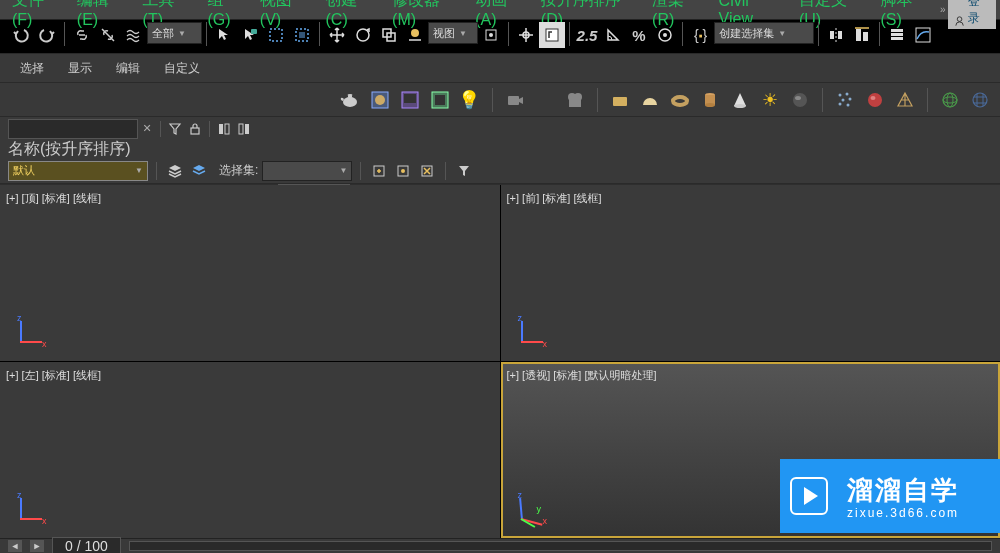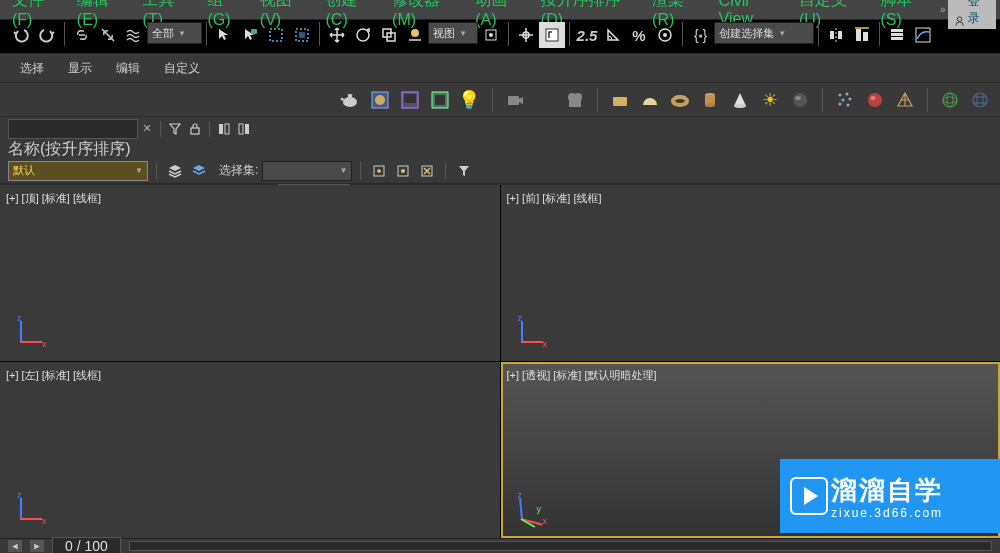--- a/index.html
+++ b/index.html
@@ -57,21 +57,21 @@
 .axis .z { position: absolute; width: 2px; height: 22px; background: #4a7aff; bottom: 8px; left: 8px; }
 .axis .x { position: absolute; width: 22px; height: 2px; background: #ff4a4a; bottom: 8px; left: 8px; }
 .axis .y { position: absolute; width: 16px; height: 2px; background: #4aff4a; bottom: 8px; left: 8px; transform: rotate(30deg); transform-origin: left; }
 .axis .lbl-z { position: absolute; color: #4a7aff; font-size: 9px; bottom: 28px; left: 5px; }
 .axis .lbl-x { position: absolute; color: #ff4a4a; font-size: 9px; bottom: 2px; left: 30px; }
 .axis .lbl-y { position: absolute; color: #4aff4a; font-size: 9px; bottom: 14px; left: 24px; }
 .axis.persp .x { transform: rotate(15deg); transform-origin: left; }
 .axis.persp .z { transform: rotate(-5deg); transform-origin: bottom; }
 
 
-.watermark { position: absolute; right: 0; bottom: 20px; width: 220px; height: 74px; background: #2196F3; display: flex; align-items: center; padding: 0 10px; gap: 3px; }
+.watermark { position: absolute; right: 0; bottom: 20px; width: 220px; height: 74px; background: #2196F3; display: flex; align-items: center; padding: 0 10px; gap: 19px; }
 .watermark .play { width: 38px; height: 38px; border: 2px solid #fff; border-radius: 6px; display: flex; align-items: center; justify-content: center; color: #fff; }
 .watermark .play::after { content: ""; border-left: 14px solid #fff; border-top: 9px solid transparent; border-bottom: 9px solid transparent; margin-left: 3px; }
 .watermark .text { display: flex; flex-direction: column; color: #fff; }
 .watermark .big { font-size: 26px; font-weight: bold; letter-spacing: 2px; }
 .watermark .small { font-size: 12px; letter-spacing: 2px; margin-top: -2px; text-align: right; }
 
 
 .statusbar { position: absolute; bottom: 0; left: 0; right: 0; height: 15px; background: #393939; display: flex; align-items: center; padding: 0 8px; gap: 8px; border-top: 1px solid #222; }
 .statusbar .scroll-ctrl { width: 14px; height: 12px; background: #555; font-size: 9px; color: #ccc; display: flex; align-items: center; justify-content: center; }
 .statusbar .frame { color: #ddd; font-size: 14px; background: #2a2a2a; padding: 0 12px; border: 1px solid #555; }

